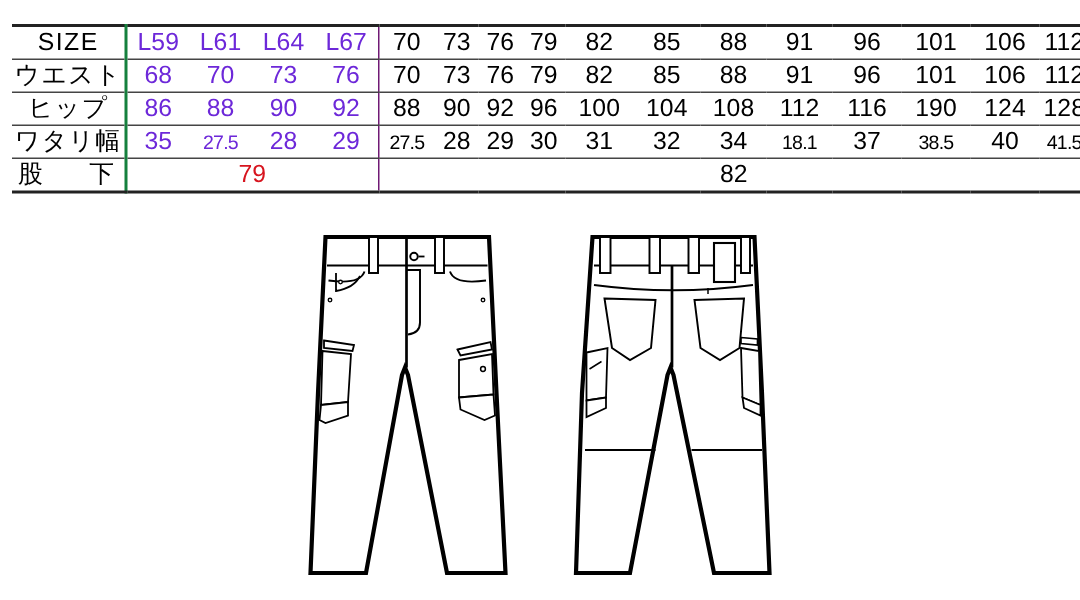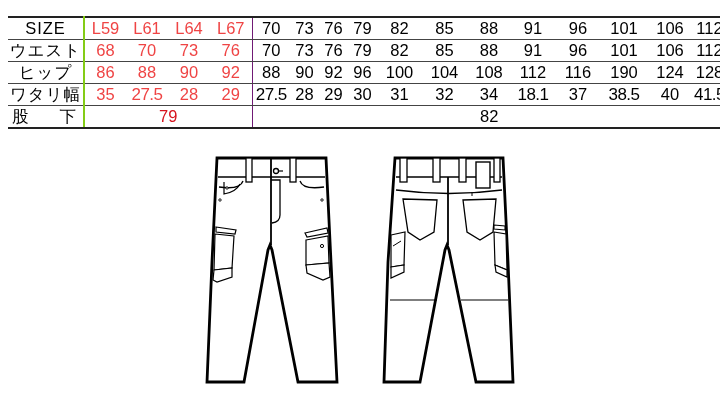--- a/index.html
+++ b/index.html
@@ -4,24 +4,24 @@
 <style>
   html, body { margin: 0; padding: 0; background: #ffffff; }
   body { width: 720px; height: 400px; position: relative; overflow: hidden;
          font-family: "Liberation Sans", "DejaVu Sans", sans-serif; }
   .size-table { position: absolute; left: 8px; top: 16px; width: 698px;
                 border-collapse: collapse; table-layout: fixed; }
   .size-table td { height: 21px; padding: 0; font-size: 16.5px; line-height: 21px;
                    text-align: center; border-bottom: 1px solid #444; white-space: nowrap; }
   .size-table tr:first-child td { border-top: 2px solid #222; }
   .size-table tr:last-child td { border-bottom: 2px solid #222; }
-  .size-table td.label { width: 76px; border-right: 2px solid #84cc16; letter-spacing: 1px; }
+  .size-table td.label { width: 76px; border-right: 2px solid #15803d; letter-spacing: 1px; }
   .size-table td.sep { border-right: 1px solid #701a75; }
-  .size-table td.red { color: #ef4444; }
-  .size-table td.small { font-size: 17px; letter-spacing: -0.5px; }
+  .size-table td.red { color: #6d28d9; }
+  .size-table td.small { font-size: 13px; letter-spacing: -0.5px; }
   .size-table td.span-red { color: #d7141e; }
   .inseam-label { display: flex; justify-content: space-between; padding: 0 6px 0 4px; }
   .drawing { position: absolute; }
 </style>
 </head>
 <body>
 
 <table class="size-table">
   <colgroup>
     <col style="width:76px">

